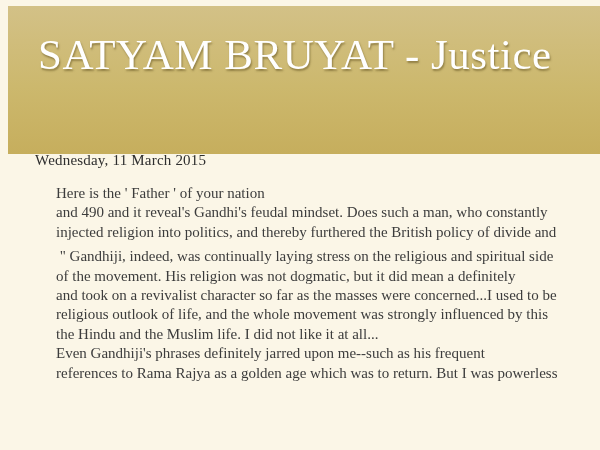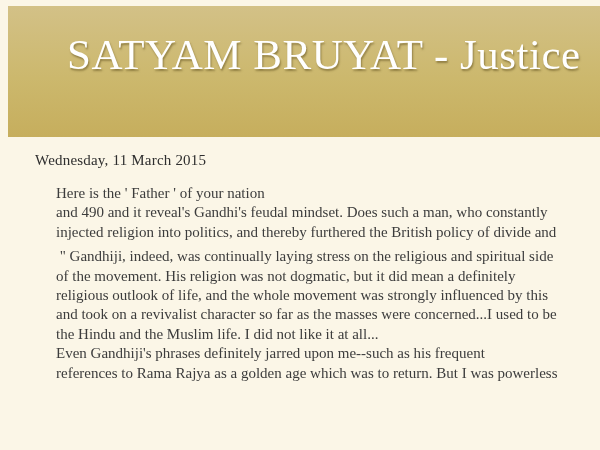--- a/index.html
+++ b/index.html
@@ -11,24 +11,23 @@
     background: #fbf6e7;
     font-family: "Liberation Serif", serif;
   }
 
   
   .banner {
     position: absolute;
     left: 8px;
     top: 6px;
     right: 0;
-    height: 131px;
+    height: 148px;
     background: linear-gradient(to bottom, #d3c187 0%, #ccb86d 55%, #c6ae5d 100%);
     overflow: hidden;
-    padding-left: 29px;
   }
   .blog-title {
     margin: 0;
     padding: 26px 0 0 30px;
     font-family: "Liberation Serif", "DejaVu Serif", serif;
     font-weight: normal;
     font-size: 43px;
     line-height: 46px;
     letter-spacing: 0.5px;
     color: #ffffff;
@@ -76,20 +75,20 @@
 
   <div class="post-body">
     <div>
       <div class="post-line">Here is the ' Father ' of your nation</div>
       <div class="post-line">and 490 and it reveal's Gandhi's feudal mindset. Does such a man, who constantly</div>
       <div class="post-line">injected religion into politics, and thereby furthered the British policy of divide and</div>
     </div>
     <div class="para2">
       <div class="post-line"> " Gandhiji, indeed, was continually laying stress on the religious and spiritual side</div>
       <div class="post-line">of the movement. His religion was not dogmatic, but it did mean a definitely</div>
+      <div class="post-line">and took on a revivalist character so far as the masses were concerned...I used to be</div>
       <div class="post-line">religious outlook of life, and the whole movement was strongly influenced by this</div>
-      <div class="post-line">and took on a revivalist character so far as the masses were concerned...I used to be</div>
       <div class="post-line">the Hindu and the Muslim life. I did not like it at all...</div>
       <div class="post-line">Even Gandhiji's phrases definitely jarred upon me--such as his frequent</div>
       <div class="post-line">references to Rama Rajya as a golden age which was to return. But I was powerless</div>
     </div>
   </div>
 </div>
 
 </body></html>

